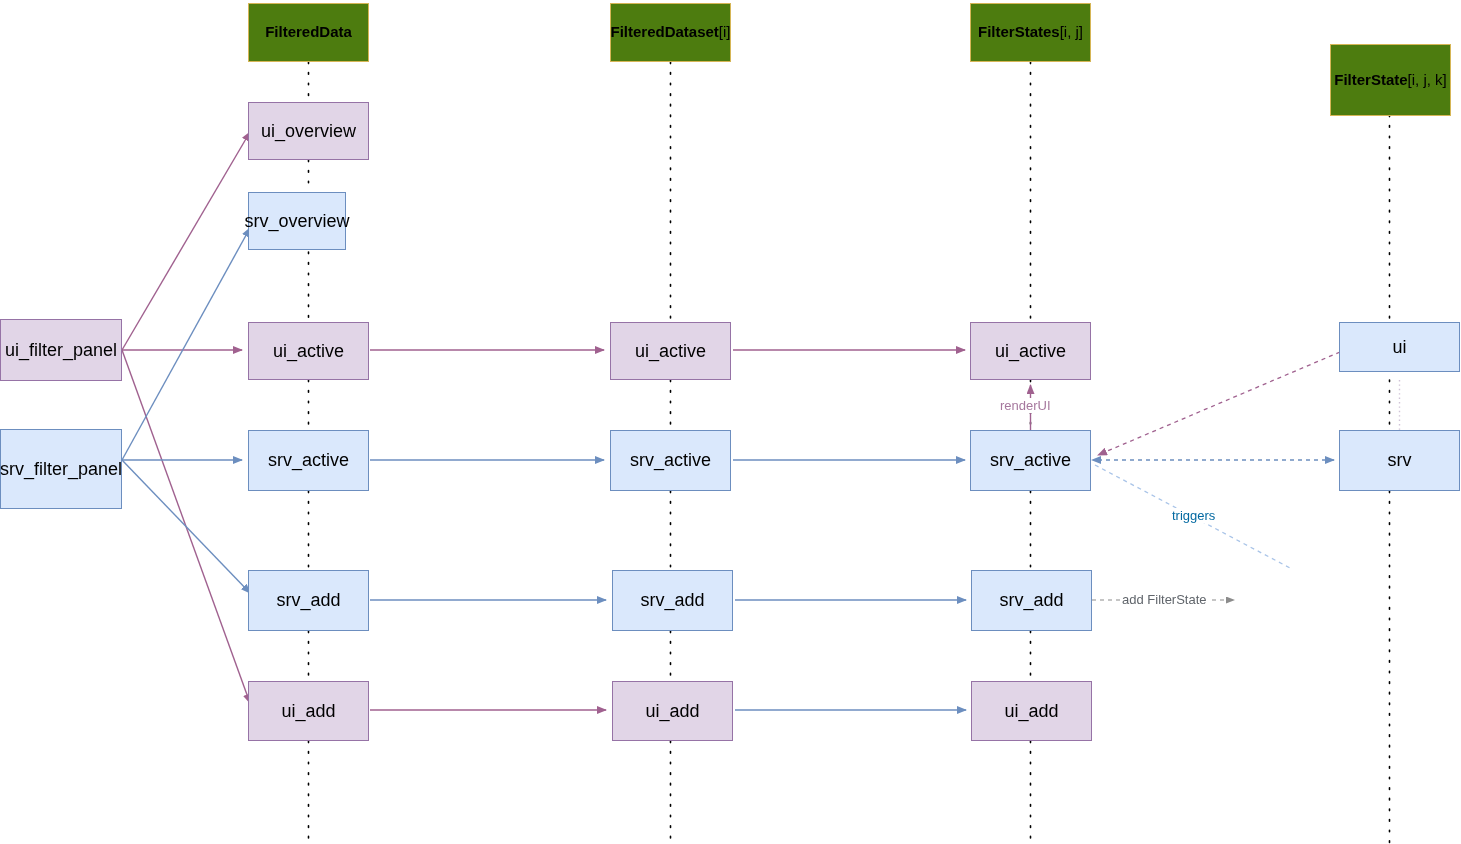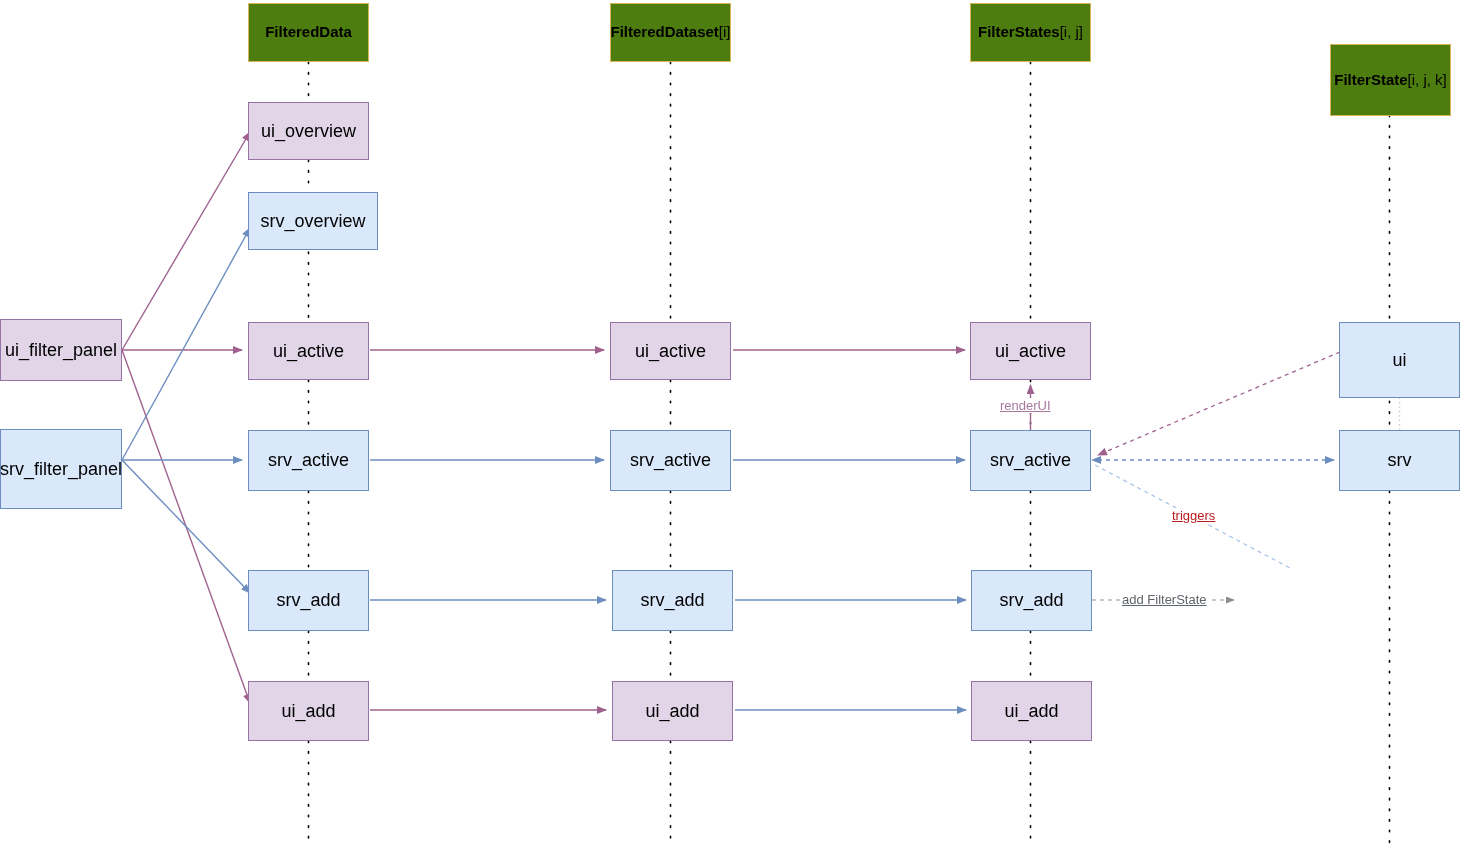--- a/index.html
+++ b/index.html
@@ -10,23 +10,23 @@
   .node{position:absolute;box-sizing:border-box;display:flex;align-items:center;
         justify-content:center;text-align:center;font-size:18px;color:#000000;
         line-height:1.25;border-width:1px;border-style:solid;}
   .hdr{background:#4d7c0f;border-color:#d6b656;font-size:15px;}
   .hdr b{font-weight:bold;}
   .hdr i{font-style:normal;font-weight:normal;}
   .ui{background:#e1d5e7;border-color:#9673a6;}
   .srv{background:#dae8fc;border-color:#6c8ebf;}
   .plain{background:#ffffff;border-color:#999999;}
   .edgelabel{position:absolute;font-size:13px;background:#ffffff;padding:0 2px;
-             white-space:nowrap;text-decoration:underline;}
+             white-space:nowrap;}
   .lbl-purple{color:#a6789e;}
-  .lbl-blue{color:#b91c1c;}
+  .lbl-blue{color:#0369a1;}
   .lbl-gray{color:#60656b;}
 </style>
 </head>
 <body>
 
 <div id="stage">
 
   <svg id="wires" viewBox="0 0 1461 844" xmlns="http://www.w3.org/2000/svg">
     <defs>
       <marker id="ahP" markerWidth="10" markerHeight="8" refX="9" refY="4" orient="auto" markerUnits="userSpaceOnUse">
@@ -132,21 +132,21 @@
   <div class="node ui" style="left:0px;top:319px;width:122px;height:62px;">
     <span>ui_filter_panel</span>
   </div>
   <div class="node srv" style="left:0px;top:429px;width:122px;height:80px;">
     <span>srv_filter_panel</span>
   </div>
 
   <div class="node ui" style="left:248px;top:102px;width:121px;height:58px;">
     <span>ui_overview</span>
   </div>
-  <div class="node srv" style="left:248px;top:192px;width:130px;height:58px;">
+  <div class="node srv" style="left:248px;top:192px;width:98px;height:58px;">
     <span>srv_overview</span>
   </div>
   <div class="node ui" style="left:248px;top:322px;width:121px;height:58px;">
     <span>ui_active</span>
   </div>
   <div class="node srv" style="left:248px;top:430px;width:121px;height:61px;">
     <span>srv_active</span>
   </div>
   <div class="node srv" style="left:248px;top:570px;width:121px;height:61px;">
     <span>srv_add</span>
@@ -174,21 +174,21 @@
   <div class="node srv" style="left:970px;top:430px;width:121px;height:61px;">
     <span>srv_active</span>
   </div>
   <div class="node srv" style="left:971px;top:570px;width:121px;height:61px;">
     <span>srv_add</span>
   </div>
   <div class="node ui" style="left:971px;top:681px;width:121px;height:60px;">
     <span>ui_add</span>
   </div>
 
-  <div class="node srv" style="left:1339px;top:322px;width:121px;height:76px;text-align:center;">
+  <div class="node srv" style="left:1339px;top:322px;width:121px;height:50px;text-align:center;">
     <span>ui</span>
   </div>
   <div class="node srv" style="left:1339px;top:430px;width:121px;height:61px;">
     <span>srv</span>
   </div>
 
 
   <div class="edgelabel lbl-purple" style="left:998px;top:398px;">renderUI</div>
   <div class="edgelabel lbl-blue" style="left:1170px;top:508px;">triggers</div>
   <div class="edgelabel lbl-gray" style="left:1120px;top:592px;">add FilterState</div>

